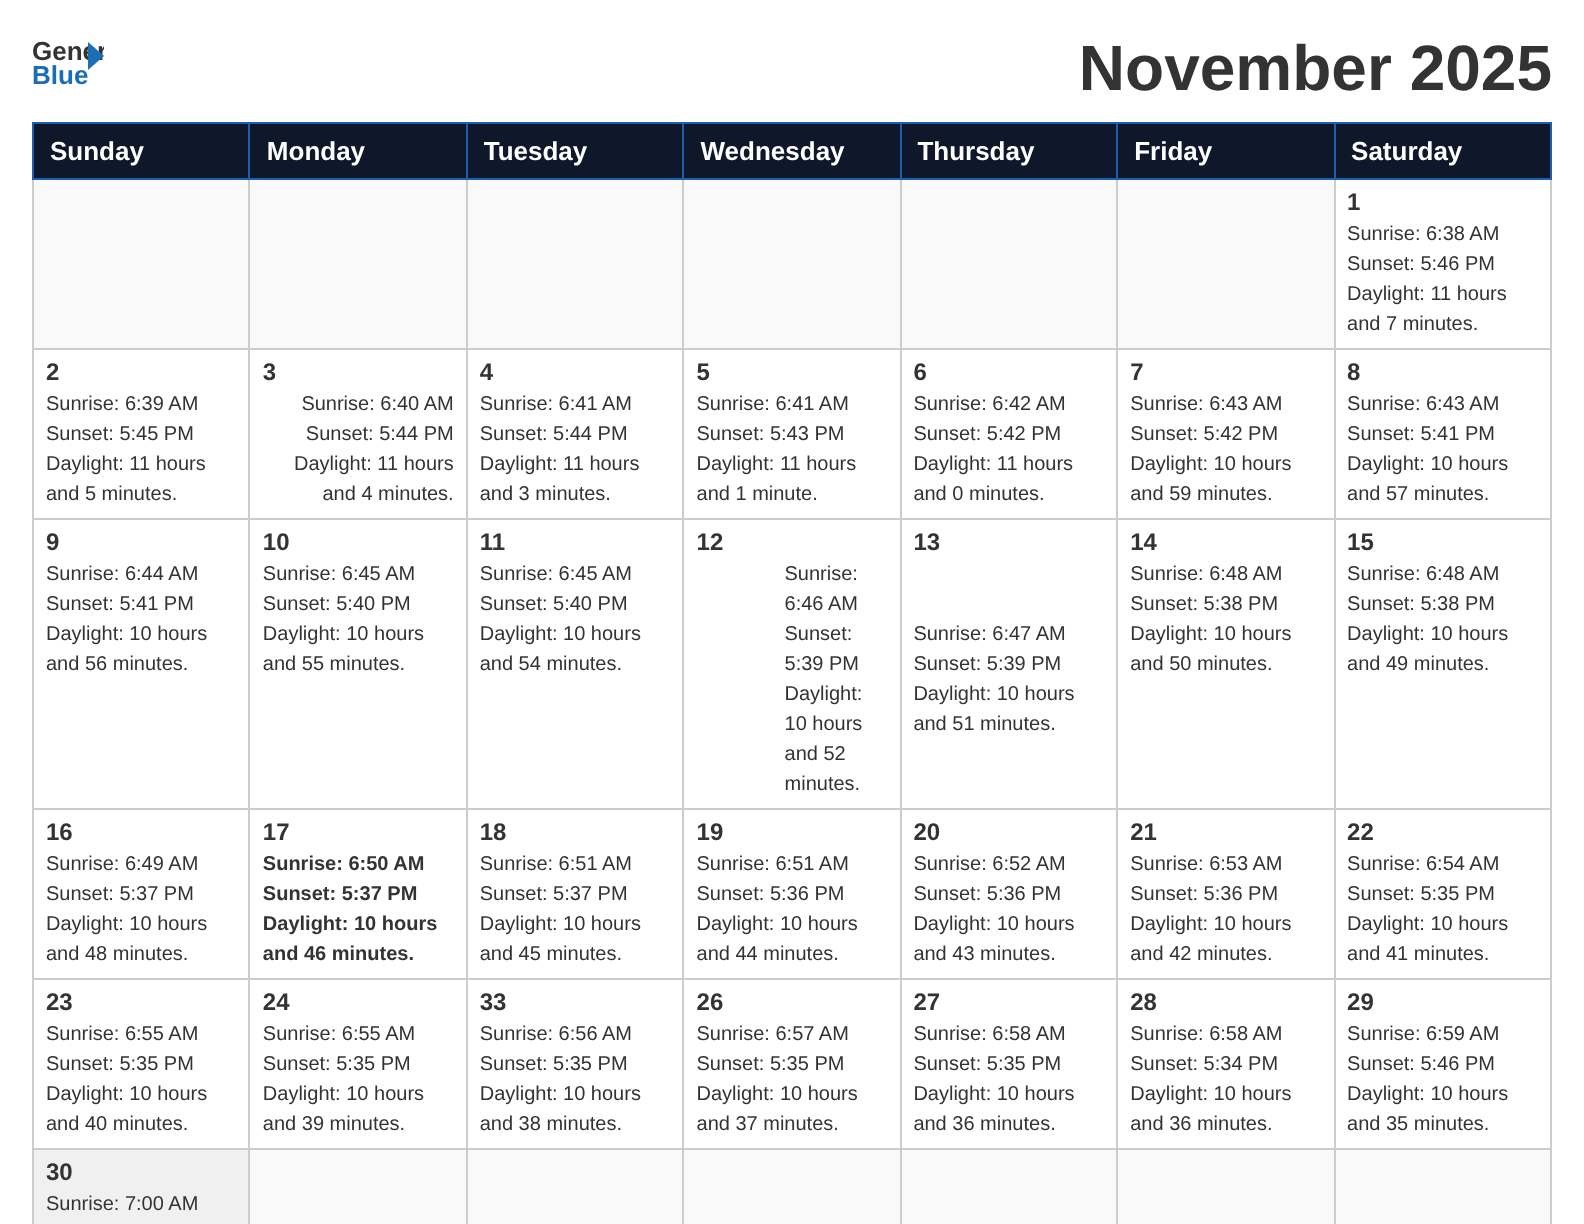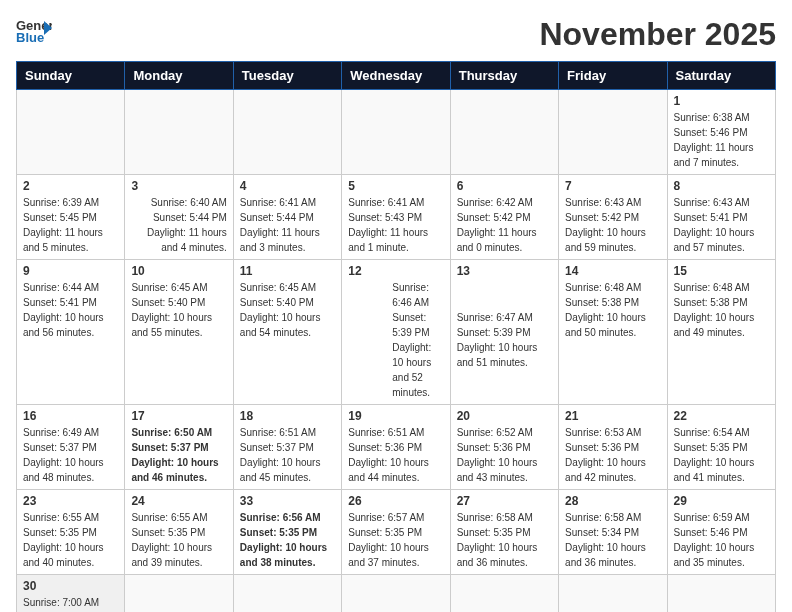--- a/index.html
+++ b/index.html
@@ -261,21 +261,21 @@
 Daylight: 10 hours and 40 minutes.</div>
         </td>
         <td>
           <div class="day-number">24</div>
           <div class="day-info" style="white-space: pre-line;">Sunrise: 6:55 AM
 Sunset: 5:35 PM
 Daylight: 10 hours and 39 minutes.</div>
         </td>
         <td>
           <div class="day-number">33</div>
-          <div class="day-info" style="white-space: pre-line; font-weight: bold;">Sunrise: 6:56 AM
+          <div class="day-info" style="white-space: pre-line;">Sunrise: 6:56 AM
 Sunset: 5:35 PM
 Daylight: 10 hours and 38 minutes.</div>
         </td>
         <td>
           <div class="day-number">26</div>
           <div class="day-info" style="white-space: pre-line;">Sunrise: 6:57 AM
 Sunset: 5:35 PM
 Daylight: 10 hours and 37 minutes.</div>
         </td>
         <td>

